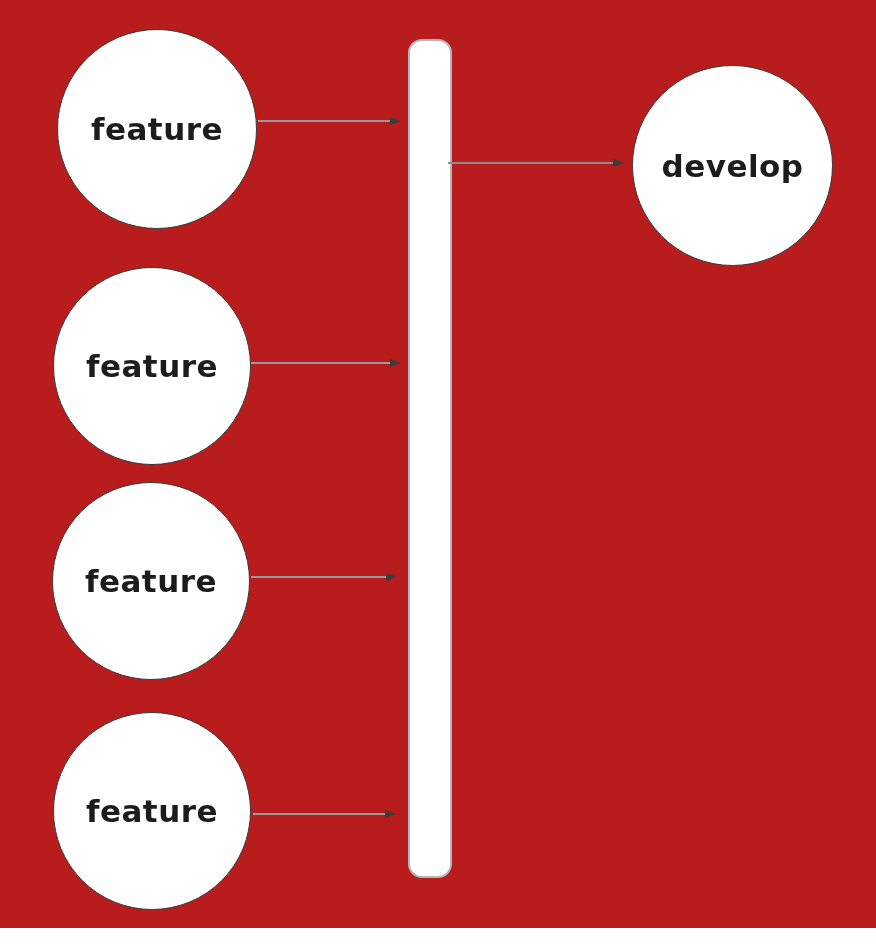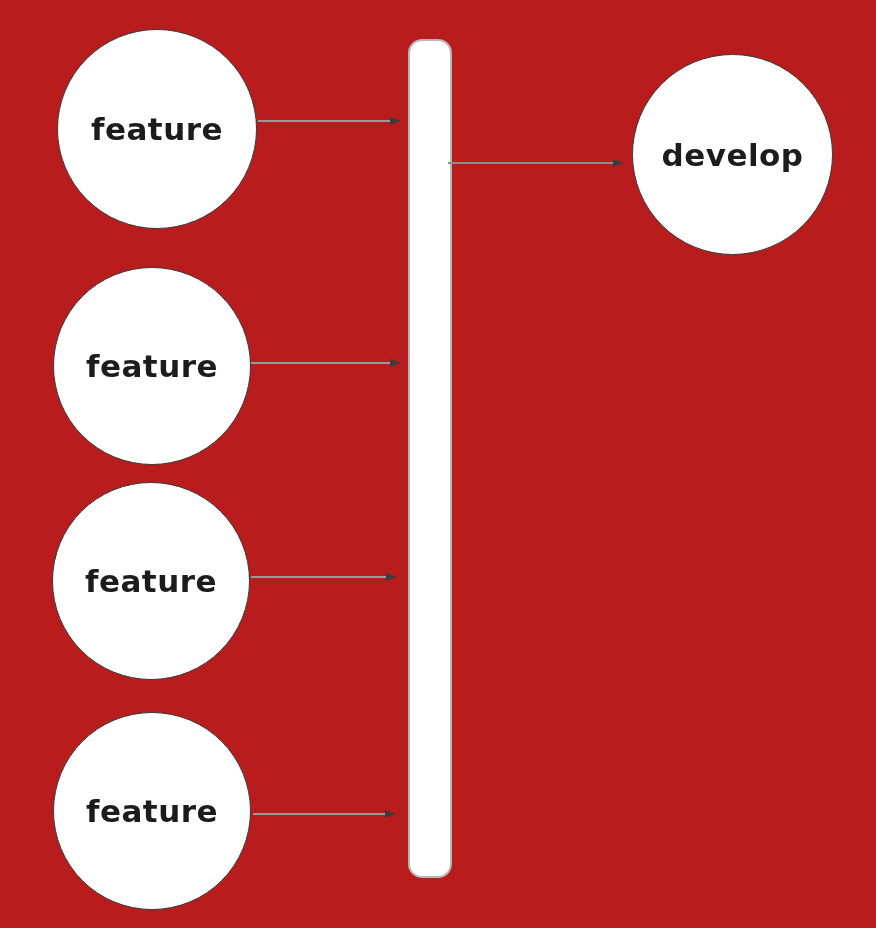--- a/index.html
+++ b/index.html
@@ -25,21 +25,21 @@
     font-size: 31px;
     font-weight: 600;
     color: #1c1c1c;
     letter-spacing: 0.5px;
     white-space: nowrap;
   }
   .node-f1 { left: 57px;  top: 29px;  width: 200px; height: 200px; }
   .node-f2 { left: 53px;  top: 267px; width: 198px; height: 198px; }
   .node-f3 { left: 52px;  top: 482px; width: 198px; height: 198px; }
   .node-f4 { left: 53px;  top: 712px; width: 198px; height: 198px; }
-  .node-develop { left: 632px; top: 54px; width: 201px; height: 201px; }
+  .node-develop { left: 632px; top: 65px; width: 201px; height: 201px; }
   .bar {
     position: absolute;
     left: 408px;
     top: 39px;
     width: 44px;
     height: 839px;
     box-sizing: border-box;
     border: 2px solid #b6b6b6;
     border-radius: 14px;
     background: #ffffff;

